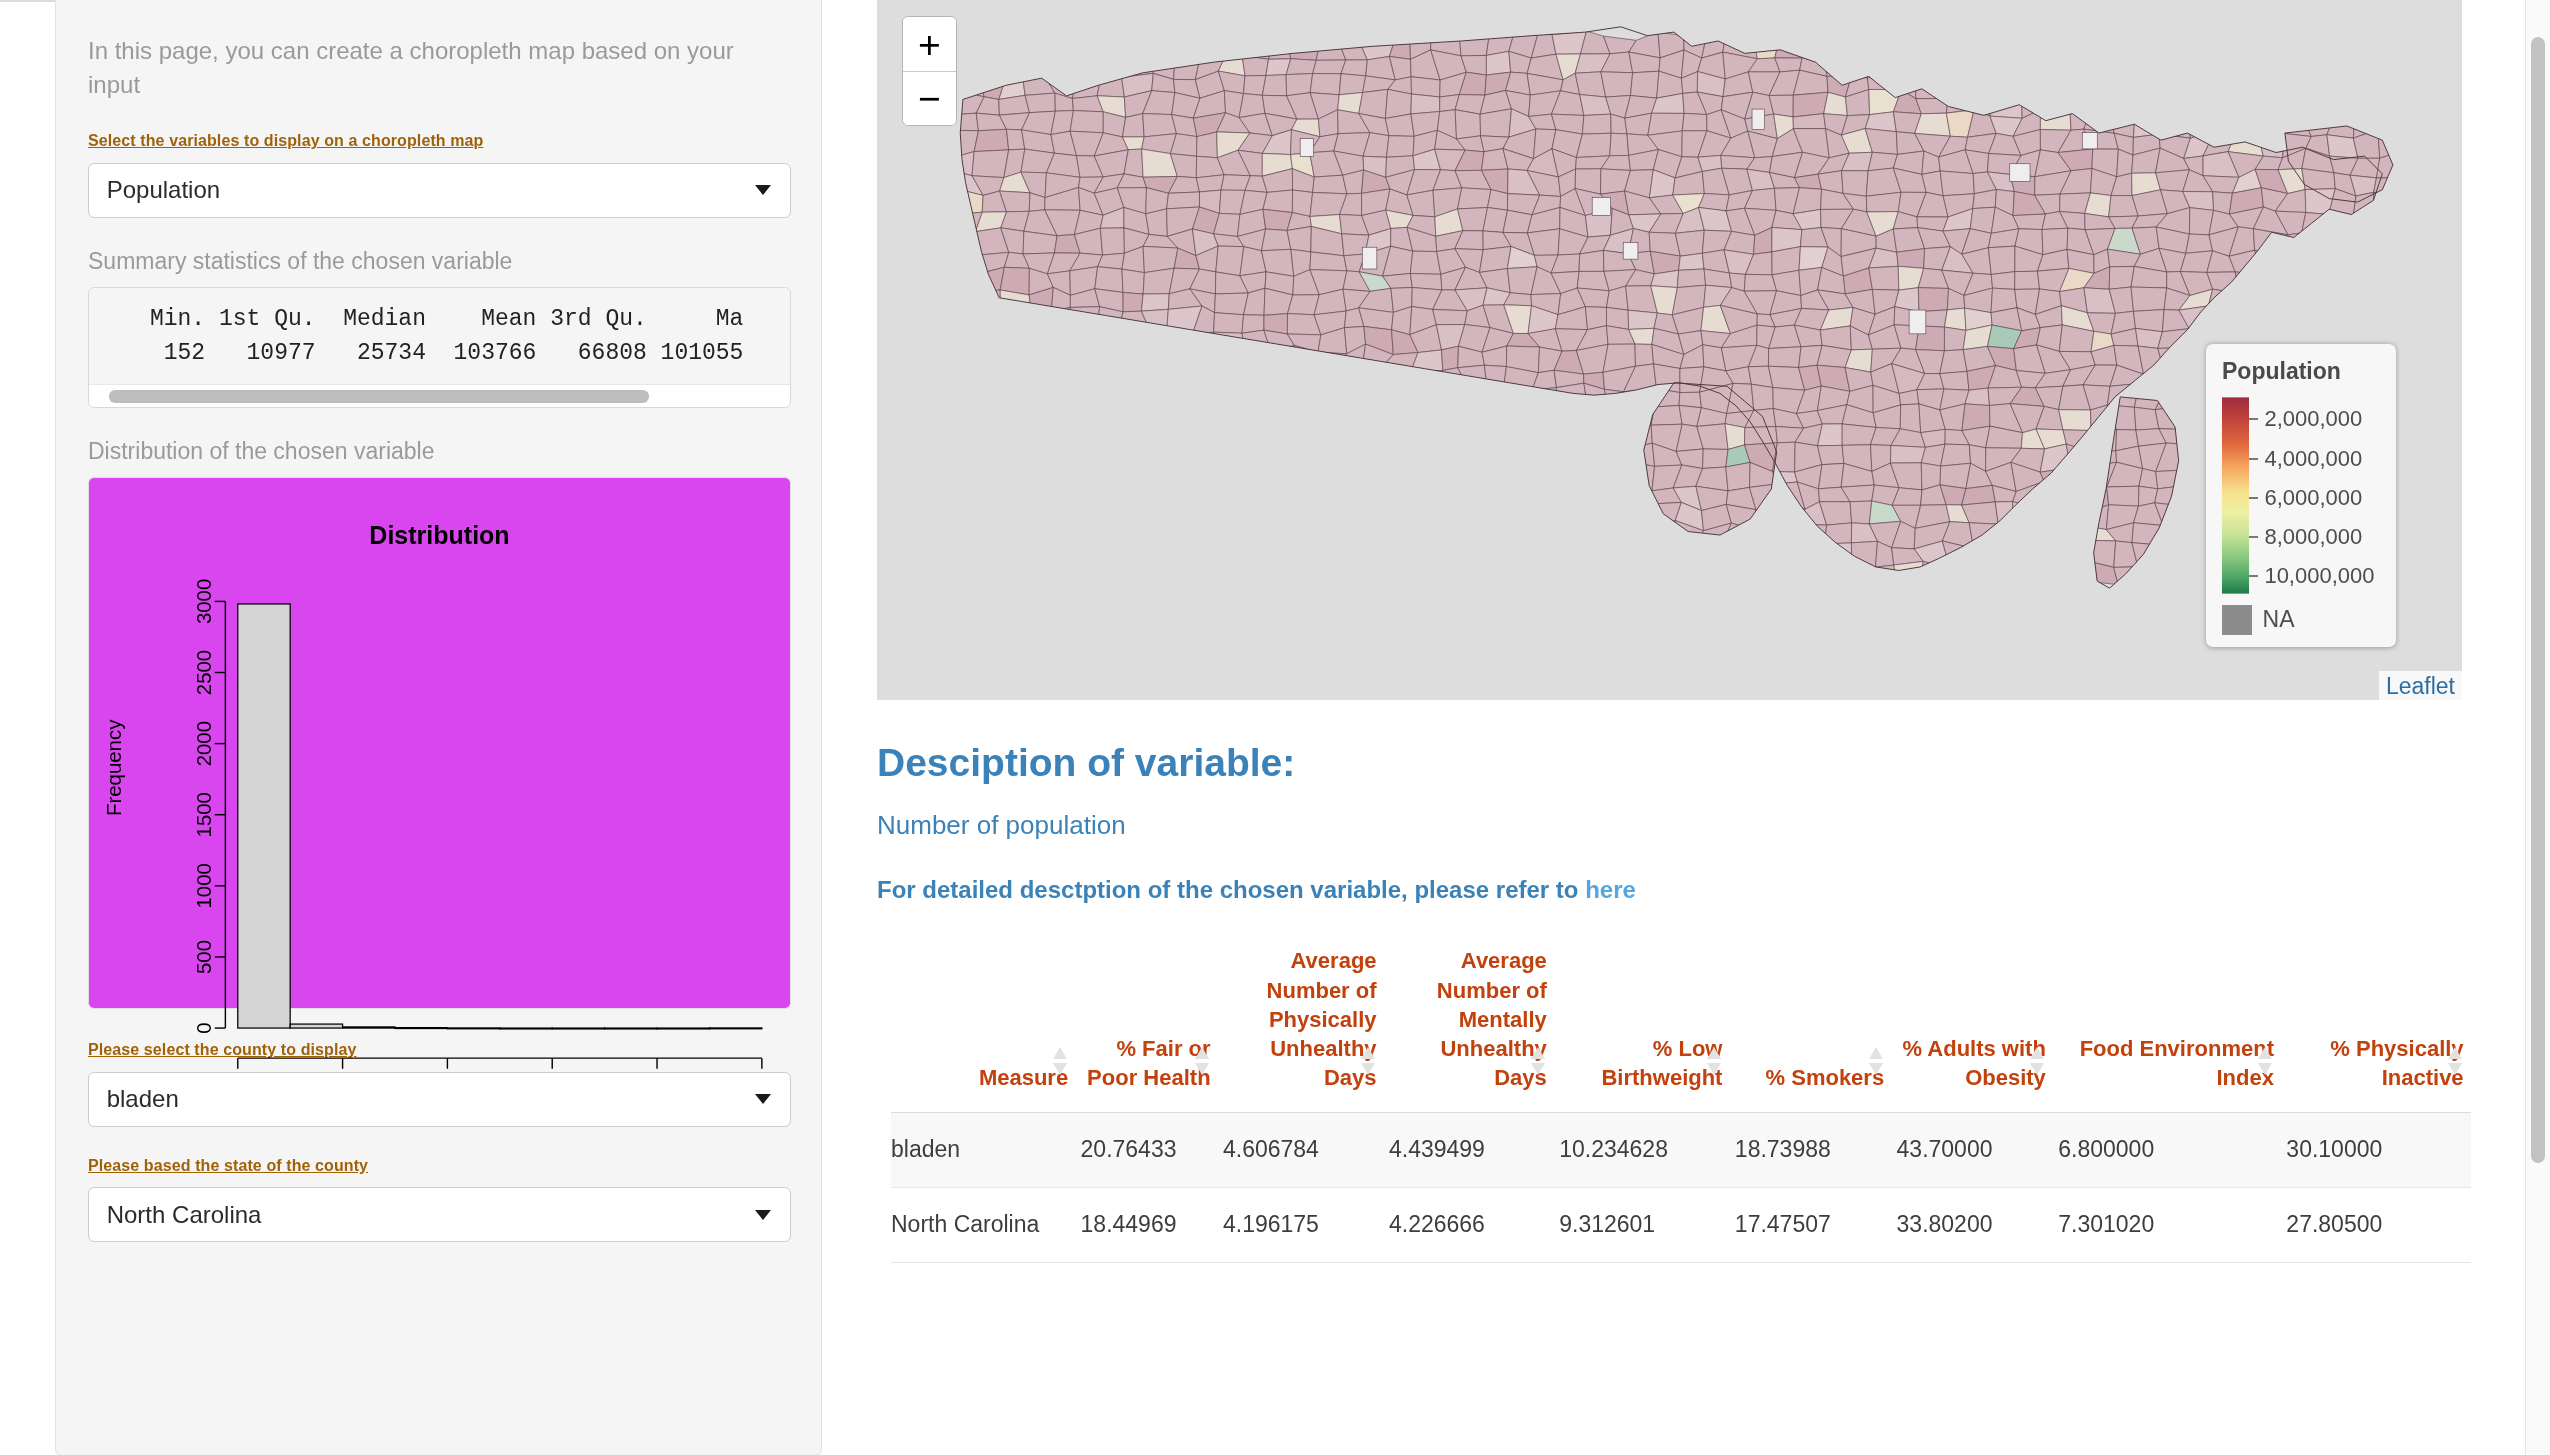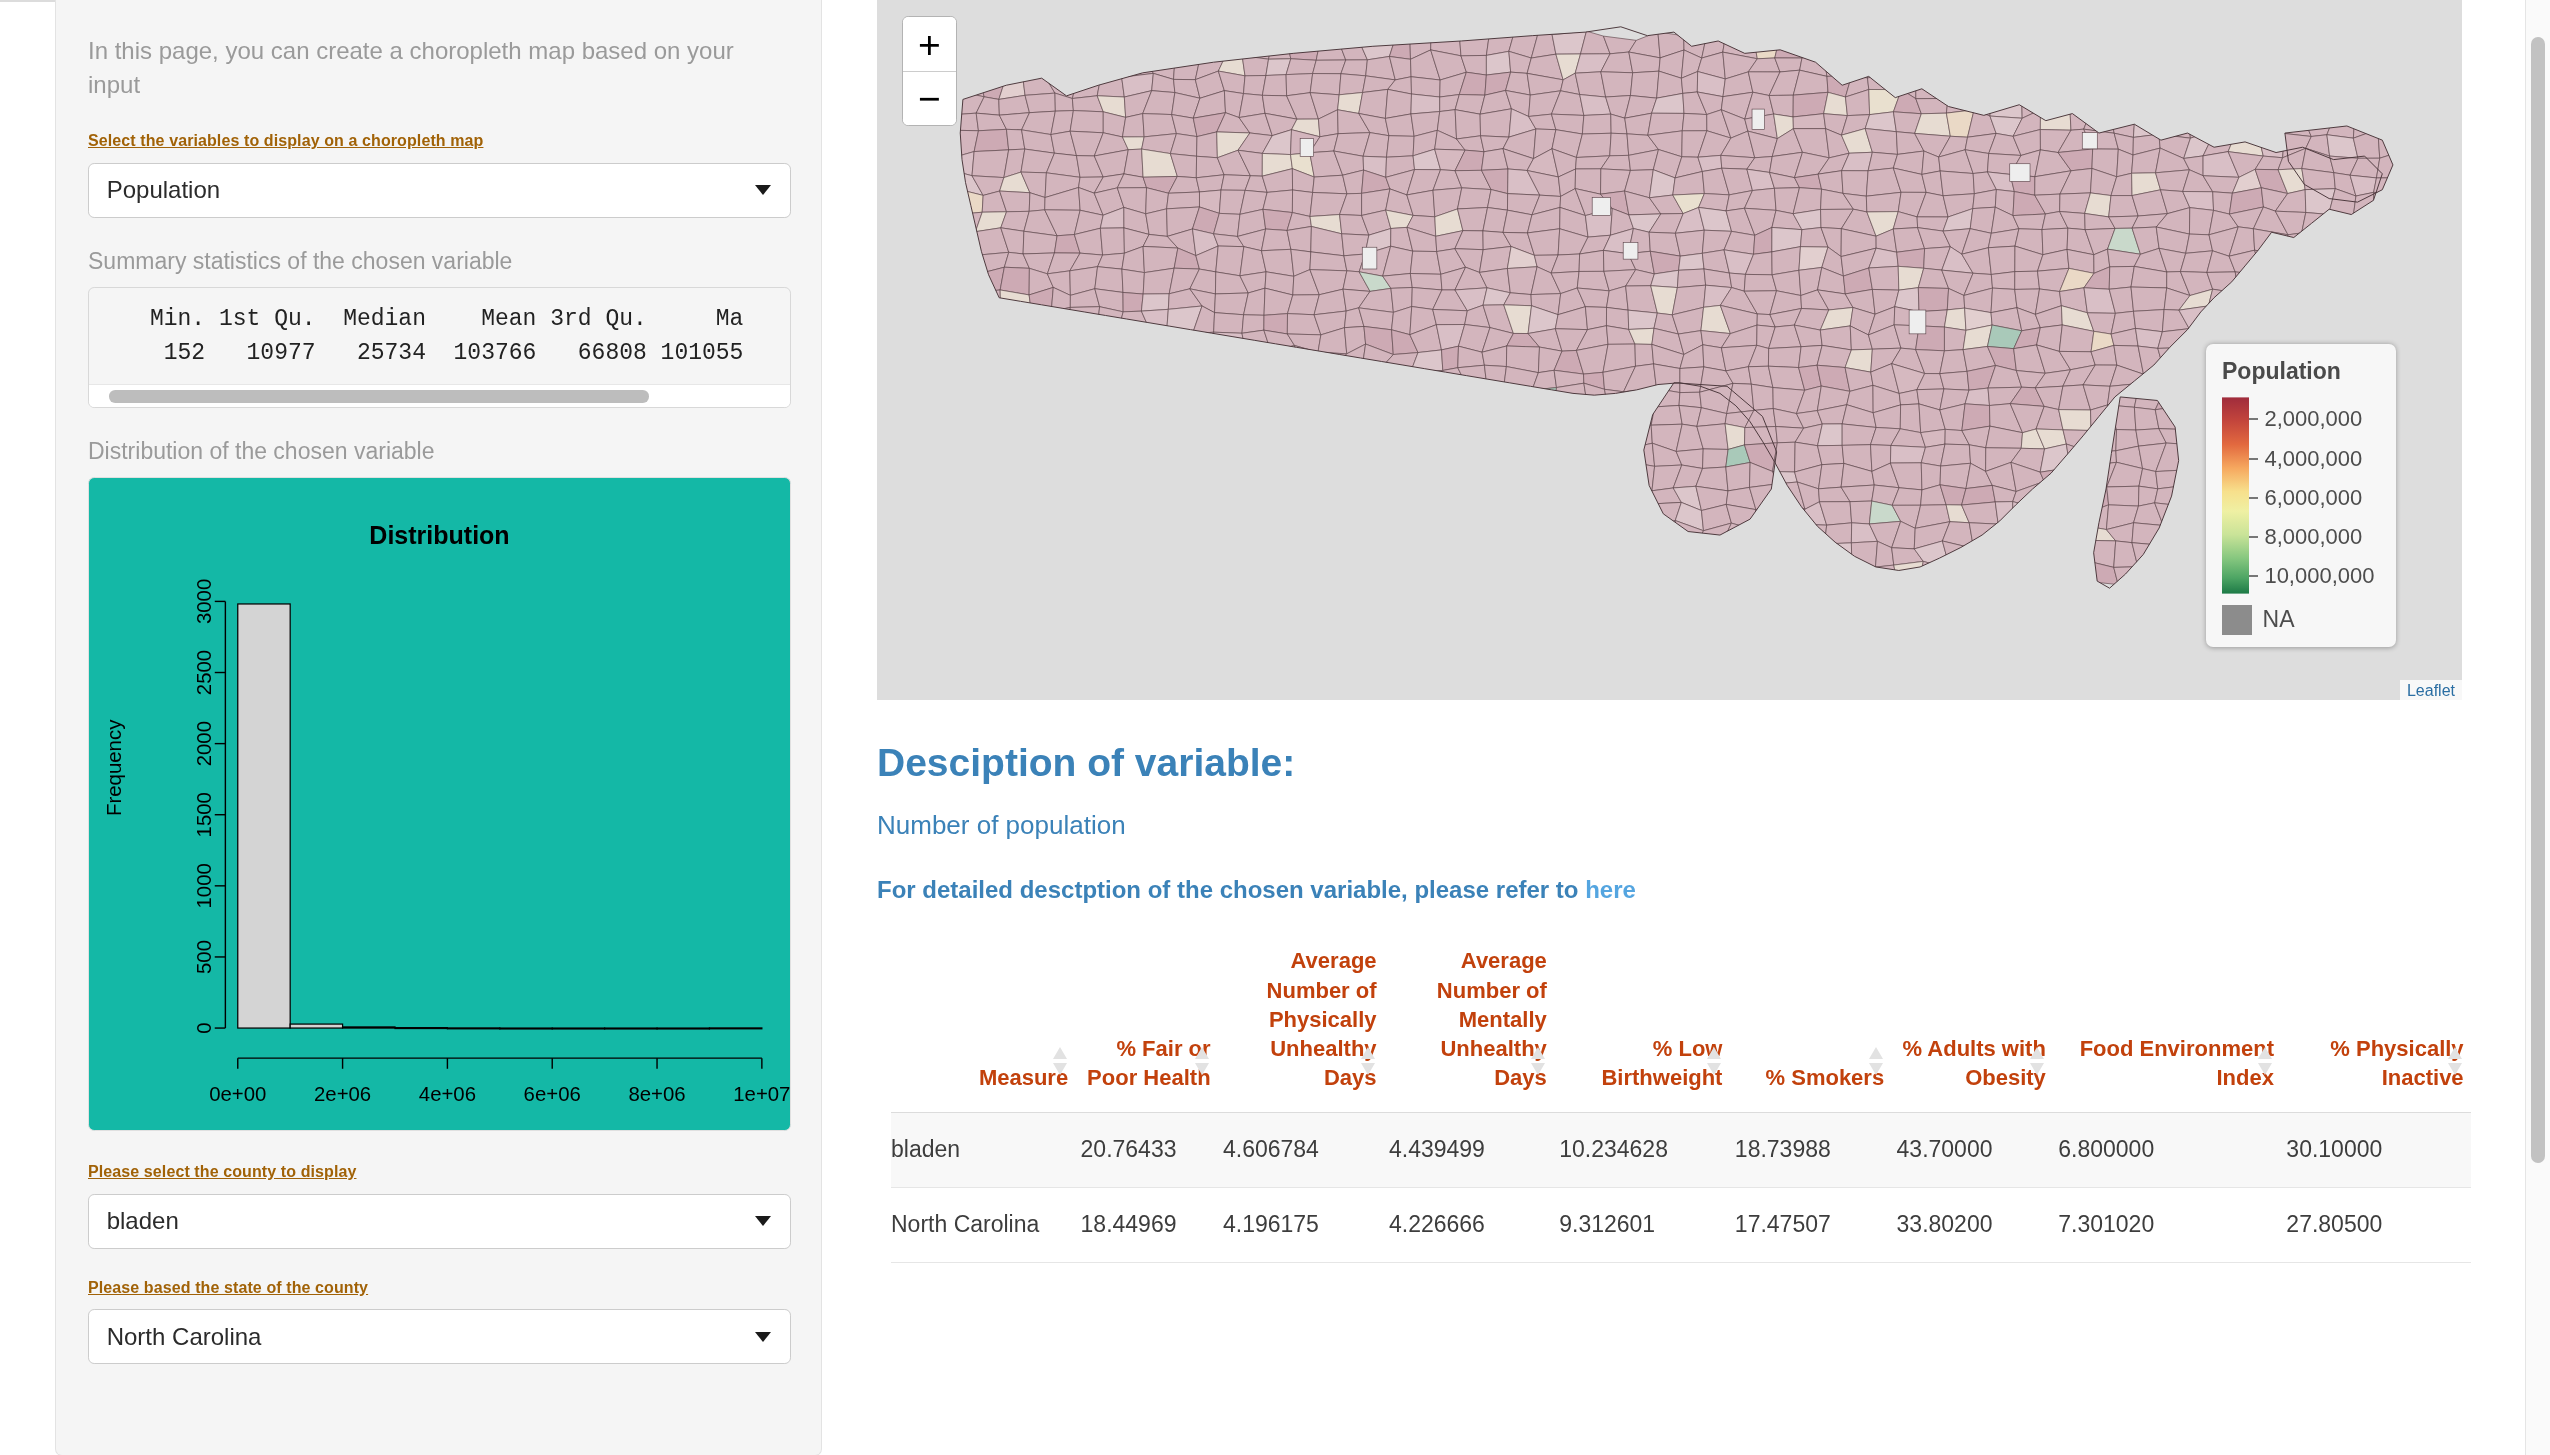--- a/index.html
+++ b/index.html
@@ -113,25 +113,25 @@
   .hscroll-thumb {
     position: absolute;
     left: 19.5px; top: 5.3px;
     width: 540px; height: 12.4px;
     background: #bdbdbd;
     border-radius: 6.2px;
   }
 
   
   .plot-card {
-    background: #14b8a6;
+    background: #d946ef;
     border: 0.9px solid #e0e0e0;
     border-radius: 6.2px;
     width: 703px;
-    height: 654px;
+    height: 532px;
     margin-bottom: 32px;
     position: relative;
   }
   .plot-title {
     text-align: center;
     font-size: 25px;
     font-weight: bold;
     color: #000;
     padding-top: 43px;
   }
@@ -227,21 +227,21 @@
   .legend-na-sw {
     width: 30px; height: 30px; background: #8c8c8c;
   }
   .legend-na-label { font-size: 23px; color: #4d4d4d; margin-left: 10.6px; }
 
   .leaflet-attr {
     position: absolute;
     right: 0; bottom: -1.8px;
     background: rgba(255,255,255,0.78);
     color: #2b6ea3;
-    font-size: 16px;
+    font-size: 23px;
     padding: 1.8px 7px;
     z-index: 40;
   }
 
   
   .desc-block { padding: 41px 0 0 0; }
   .desc-h1 {
     color: #3b82b8;
     font-size: 39px;
     font-weight: bold;

